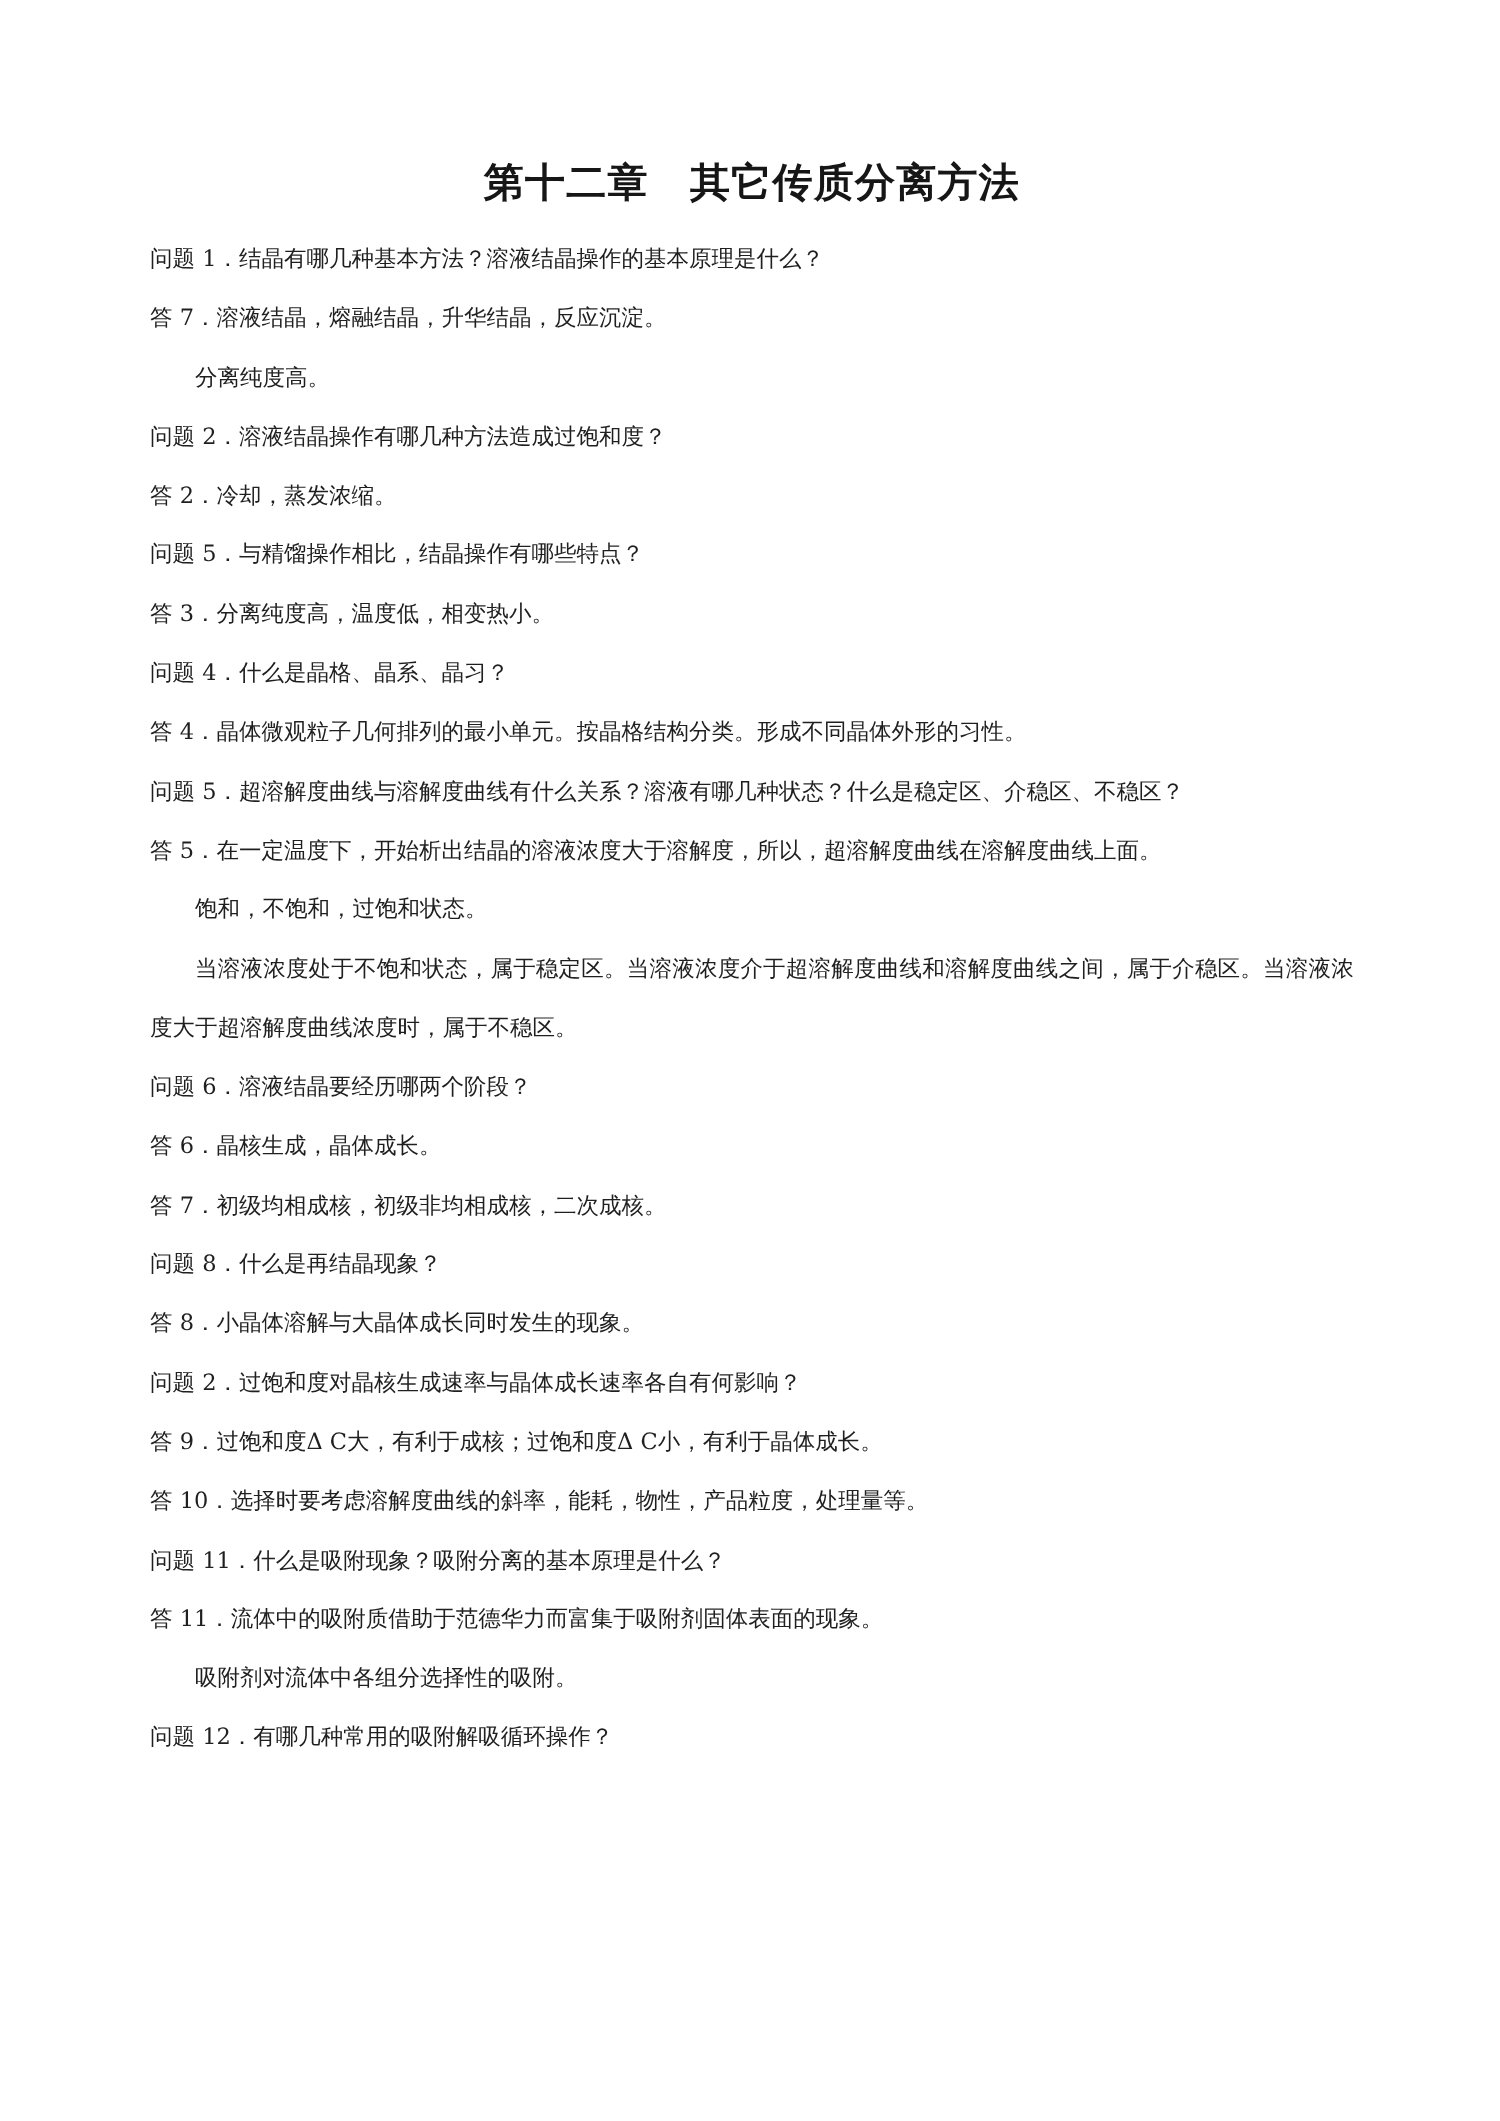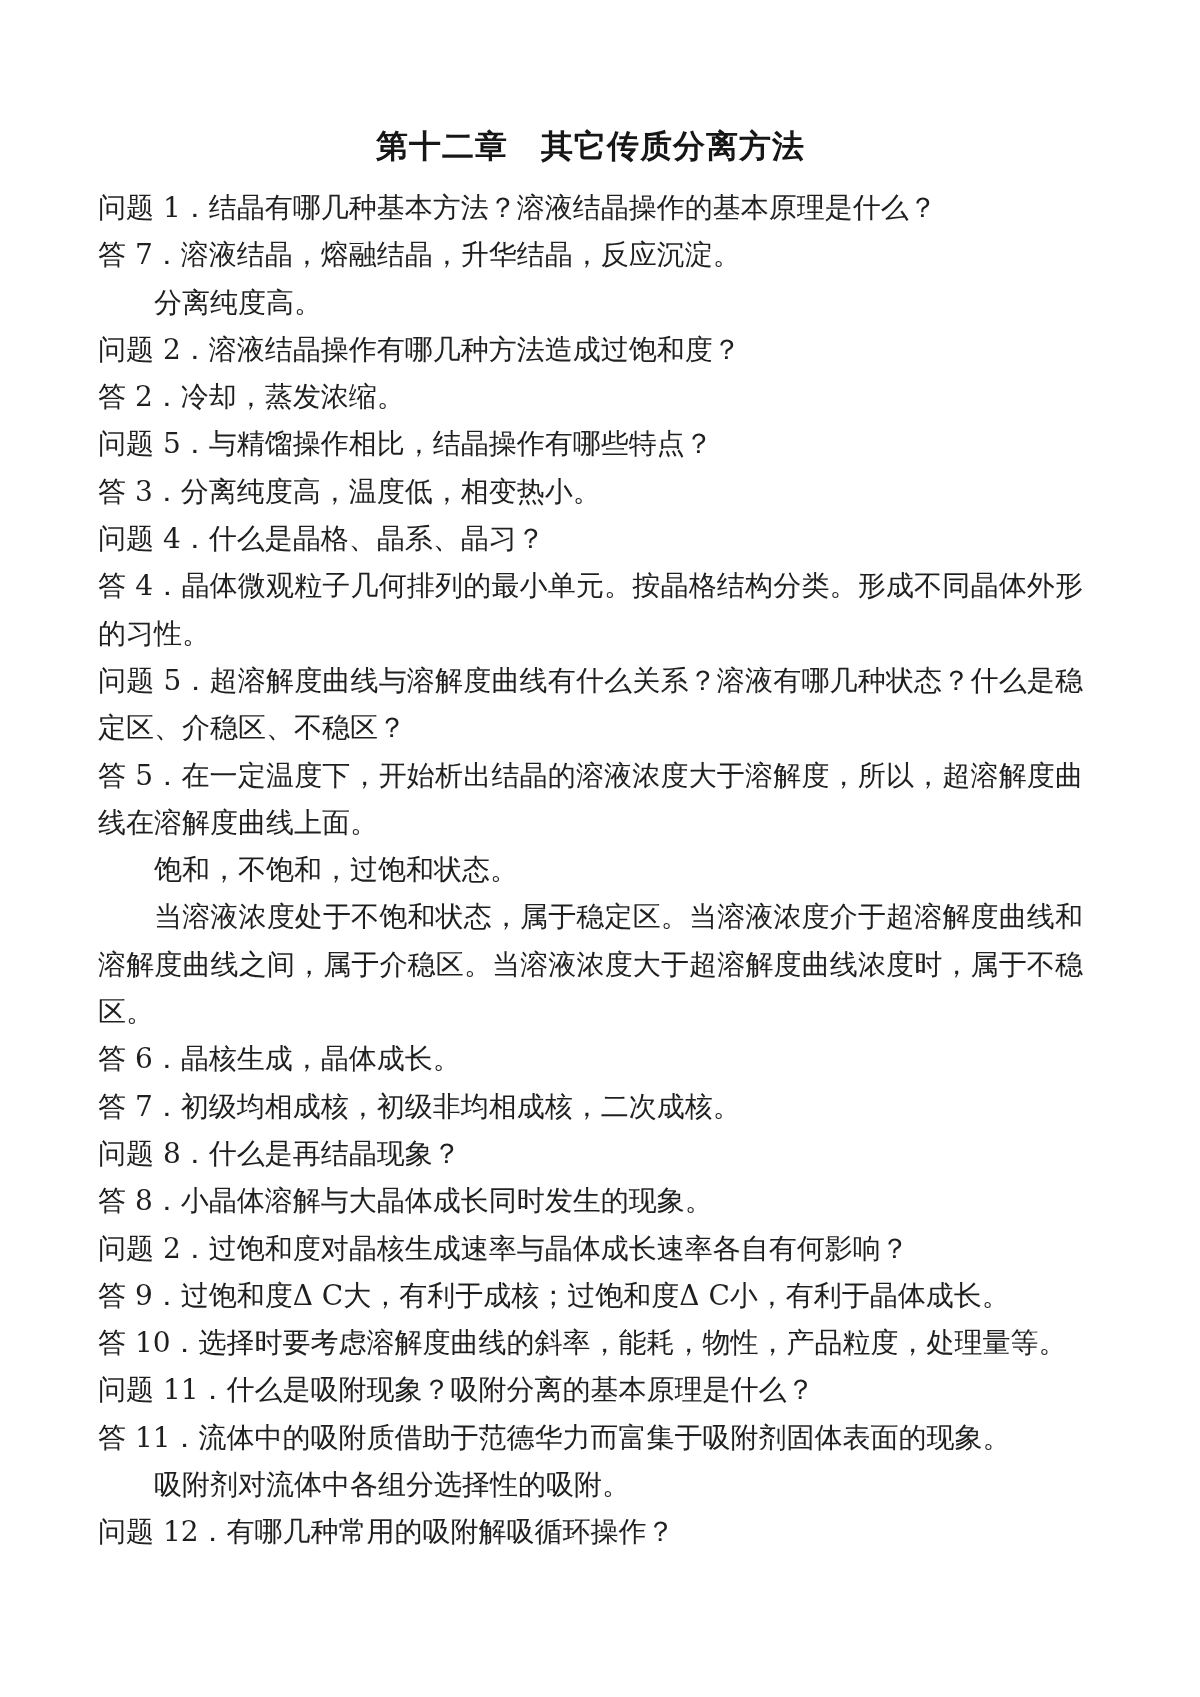--- a/index.html
+++ b/index.html
@@ -10,35 +10,34 @@
   .page {
     position: relative;
     width: 1200px;
     height: 1697px;
     background: #ffffff;
     overflow: hidden;
     font-family: "DejaVu Serif", "Liberation Serif", serif;
     color: #1f1f1f;
   }
   .content {
-    padding: 130px 117px 0 70px;
-    margin-left: 28px;
+    padding: 130px 117px 0 120px;
   }
   .doc-title {
     margin: 0 0 22px 0;
     font-size: 32px;
     line-height: 32px;
     font-weight: 700;
     text-align: center;
     letter-spacing: 1px;
     color: #161616;
   }
   .body-text p {
     margin: 0;
-    font-size: 28px;
+    font-size: 18px;
     line-height: 47.3px;
     text-align: justify;
     word-break: break-all;
   }
   .body-text p.indent {
     text-indent: 2em;
   }
 </style>
 </head>
 <body>
@@ -53,20 +52,21 @@
       <p>问题 2．溶液结晶操作有哪几种方法造成过饱和度？</p>
       <p>答 2．冷却，蒸发浓缩。</p>
       <p>问题 5．与精馏操作相比，结晶操作有哪些特点？</p>
       <p>答 3．分离纯度高，温度低，相变热小。</p>
       <p>问题 4．什么是晶格、晶系、晶习？</p>
       <p>答 4．晶体微观粒子几何排列的最小单元。按晶格结构分类。形成不同晶体外形的习性。</p>
       <p>问题 5．超溶解度曲线与溶解度曲线有什么关系？溶液有哪几种状态？什么是稳定区、介稳区、不稳区？</p>
       <p>答 5．在一定温度下，开始析出结晶的溶液浓度大于溶解度，所以，超溶解度曲线在溶解度曲线上面。</p>
       <p class="indent">饱和，不饱和，过饱和状态。</p>
       <p class="indent">当溶液浓度处于不饱和状态，属于稳定区。当溶液浓度介于超溶解度曲线和溶解度曲线之间，属于介稳区。当溶液浓度大于超溶解度曲线浓度时，属于不稳区。</p>
+      <p>问题 6．溶液结晶要经历哪两个阶段？</p>
       <p>答 6．晶核生成，晶体成长。</p>
       <p>答 7．初级均相成核，初级非均相成核，二次成核。</p>
       <p>问题 8．什么是再结晶现象？</p>
       <p>答 8．小晶体溶解与大晶体成长同时发生的现象。</p>
       <p>问题 2．过饱和度对晶核生成速率与晶体成长速率各自有何影响？</p>
       <p>答 9．过饱和度Δ C大，有利于成核；过饱和度Δ C小，有利于晶体成长。</p>
       <p>答 10．选择时要考虑溶解度曲线的斜率，能耗，物性，产品粒度，处理量等。</p>
       <p>问题 11．什么是吸附现象？吸附分离的基本原理是什么？</p>
       <p>答 11．流体中的吸附质借助于范德华力而富集于吸附剂固体表面的现象。</p>
       <p class="indent">吸附剂对流体中各组分选择性的吸附。</p>

